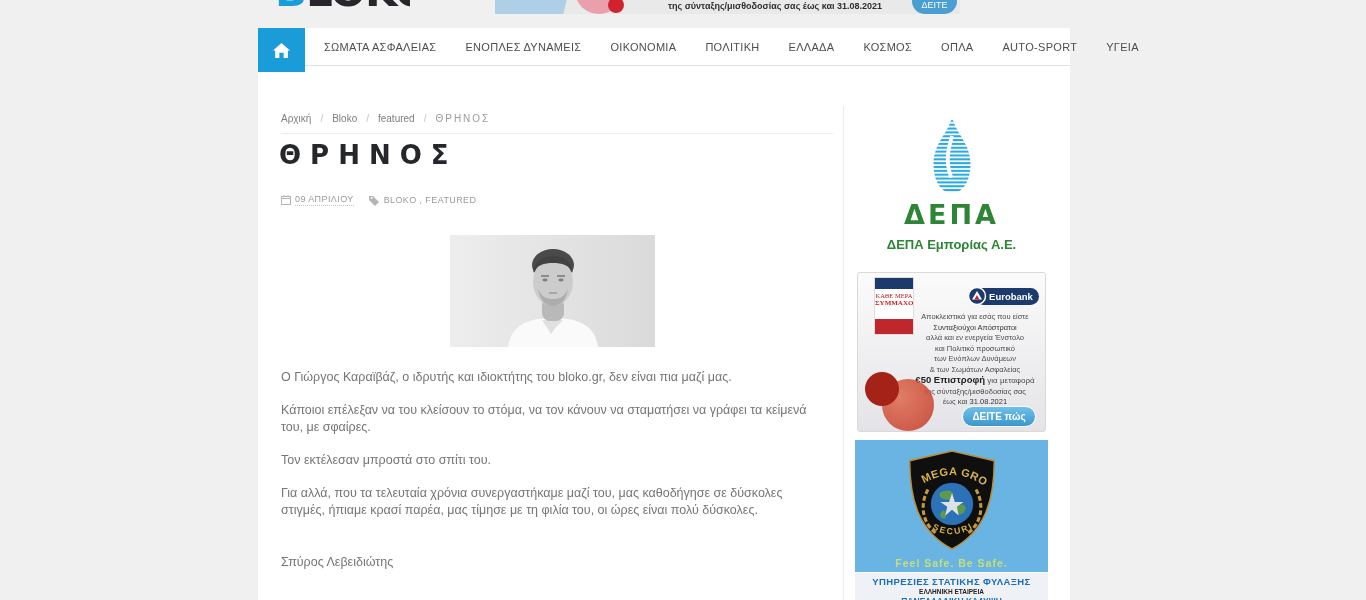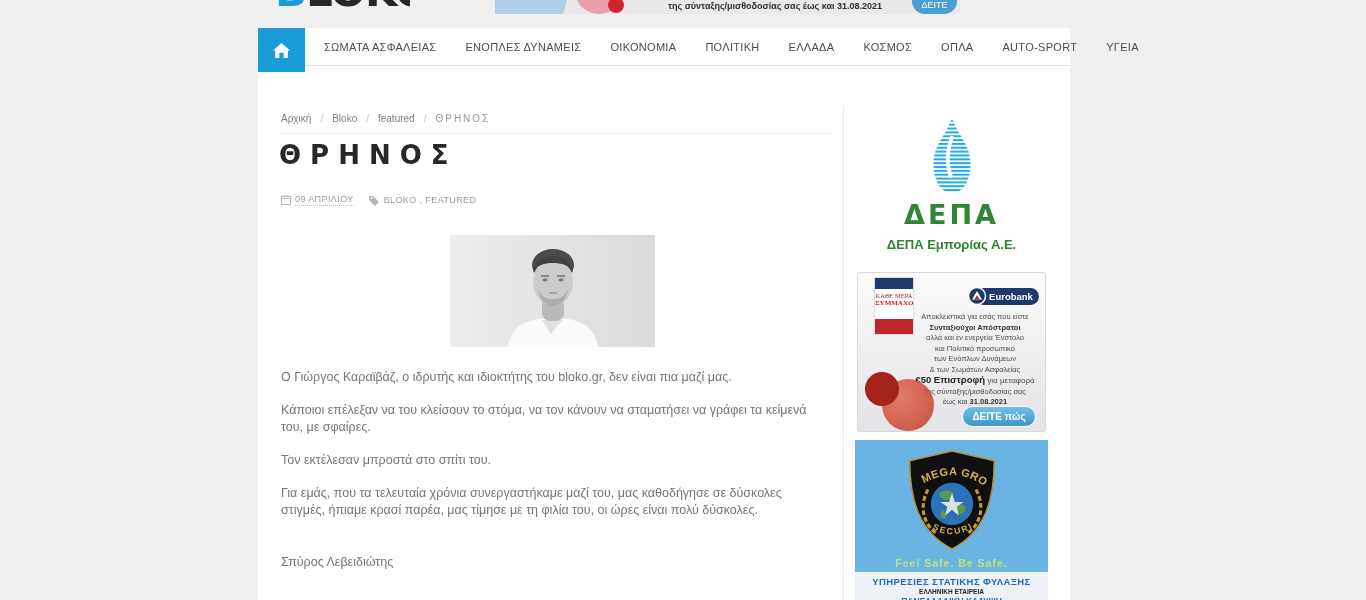--- a/index.html
+++ b/index.html
@@ -76,21 +76,21 @@
              border:1px solid #ddd;font-family:"Liberation Serif",serif;overflow:hidden;}
   .eb-ribbon-top{height:11px;background:#1c3a6b;}
   .eb-ribbon-kathe{font-size:6.5px;color:#a22;text-align:center;margin-top:3px;line-height:7px;}
   .eb-ribbon-sym{font-size:7px;font-weight:bold;color:#c22;text-align:center;line-height:8px;}
   .eb-ribbon-bottom{position:absolute;bottom:0;left:0;right:0;height:15px;background:#c0272d;}
   .eb-brand{position:absolute;right:6px;top:15px;width:64px;height:17px;background:#1c3a6b;border-radius:9px;
             color:#fff;font-size:9.5px;font-weight:bold;text-align:center;line-height:17px;padding-left:8px;}
   .eb-emblem{position:absolute;left:-8px;top:-2px;}
   .eb-text{position:absolute;left:52px;right:5px;top:39px;text-align:center;font-size:7.5px;
            line-height:10.5px;color:#4a4a4a;}
-  .eb-text .b{font-weight:bold;color:#333;}
+  .eb-text .b{font-weight:normal;color:#333;}
   .eb-refund{font-size:8px;}
   .eb-refund-b{font-size:9.5px;font-weight:bold;color:#222;}
   .eb-circle-big{position:absolute;left:24px;top:106px;width:52px;height:52px;border-radius:50%;
                  background:radial-gradient(circle at 35% 35%,#de6e55,#c43b28);opacity:.88;}
   .eb-circle-small{position:absolute;left:7px;top:99px;width:34px;height:34px;border-radius:50%;background:#a42218;}
   .eb-btn{position:absolute;right:9px;top:133px;width:74px;height:21px;border-radius:11px;
           background:linear-gradient(#6fc0e8,#3d97cb);border:1px solid #fff;color:#fff;
           font-size:10px;font-weight:bold;text-align:center;line-height:19px;cursor:pointer;}
 
   .ad-mega{position:absolute;left:597px;top:374px;width:193px;height:160px;background:#6ab4e4;
@@ -194,21 +194,21 @@
       <path d="M91 41 L99 41" stroke="#6f6f6f" stroke-width="1.4"></path>
       <path d="M107 41 L115 41" stroke="#6f6f6f" stroke-width="1.4"></path>
       <path d="M88 54 C90 66 96 71 103 71 C110 71 116 66 118 54 C114 62 110 64 103 64 C96 64 92 62 88 54 Z" fill="#adadad"></path>
       <path d="M99 58 L107 58" stroke="#8f8f8f" stroke-width="1.2"></path>
     </svg>
 
     <div class="article-body">
       <p>Ο Γιώργος Καραϊβάζ, ο ιδρυτής και ιδιοκτήτης του bloko.gr, δεν είναι πια μαζί μας.</p>
       <p>Κάποιοι επέλεξαν να του κλείσουν το στόμα, να τον κάνουν να σταματήσει να γράφει τα κείμενά του, με σφαίρες.</p>
       <p>Τον εκτέλεσαν μπροστά στο σπίτι του.</p>
-      <p class="gap-after">Για εμάς, που τα τελευταία χρόνια συνεργαστήκαμε μαζί του, μας καθοδήγησε σε δύσκολες στιγμές, ήπιαμε κρασί παρέα, μας τίμησε με τη φιλία του, οι ώρες είναι πολύ δύσκολες.</p>
+      <p class="gap-after">Για αλλά, που τα τελευταία χρόνια συνεργαστήκαμε μαζί του, μας καθοδήγησε σε δύσκολες στιγμές, ήπιαμε κρασί παρέα, μας τίμησε με τη φιλία του, οι ώρες είναι πολύ δύσκολες.</p>
       <p>Σπύρος Λεβειδιώτης</p>
     </div>
 
     <div class="ad-depa">
       <svg width="50" height="80" viewBox="0 0 60 104" style="margin-top:6px;">
         <defs>
           <pattern id="dstripe" width="60" height="5" patternUnits="userSpaceOnUse">
             <rect width="60" height="2.7" y="0" fill="#2aa9e0"></rect>
           </pattern>
         </defs>

